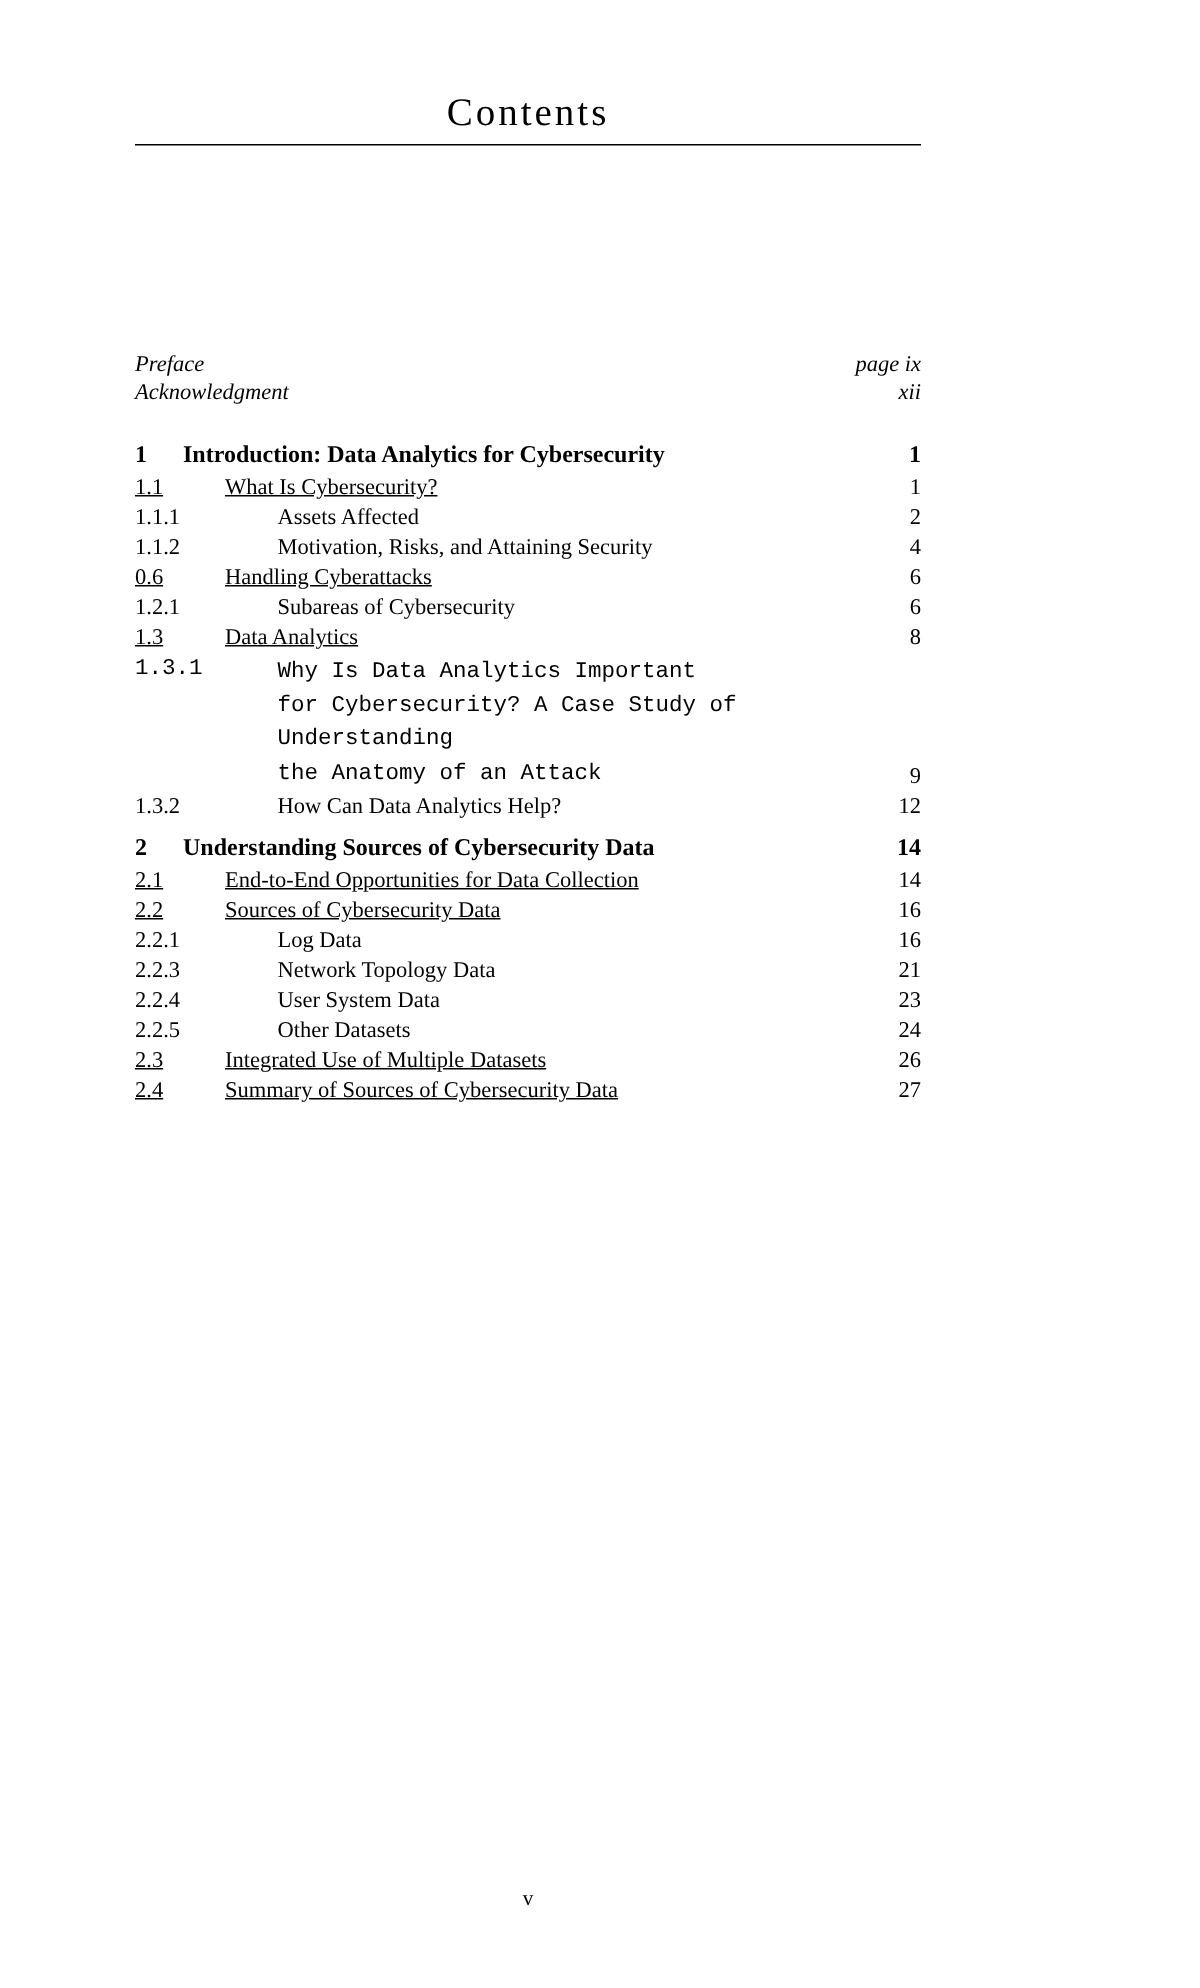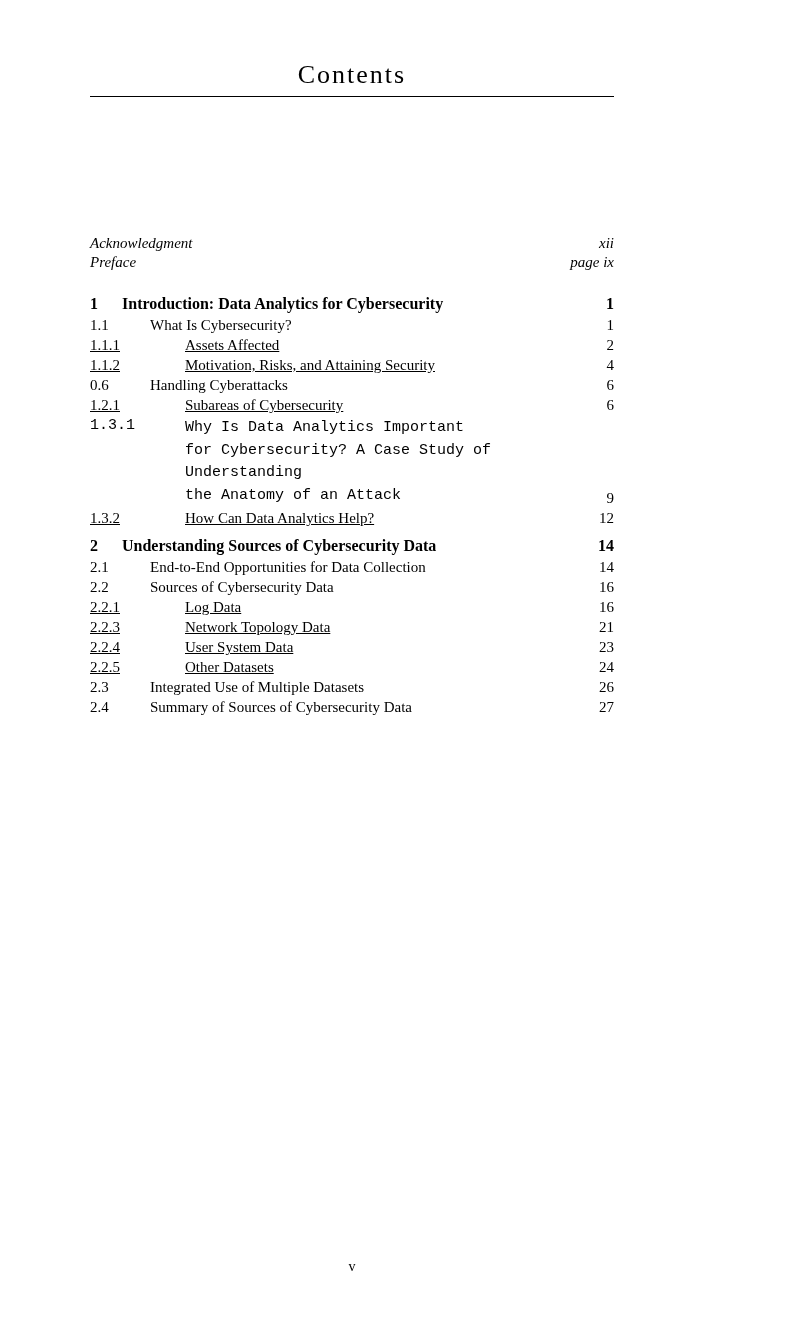--- a/index.html
+++ b/index.html
@@ -107,20 +107,21 @@
       display: flex;
       justify-content: space-between;
       align-items: baseline;
       margin-bottom: 3px;
     }
 
     .section-left {
       display: flex;
       align-items: baseline;
       flex: 1;
+      text-decoration: underline;
     }
 
     .section-num {
       font-size: 15px;
       min-width: 60px;
       flex-shrink: 0;
     }
 
     .section-title {
       font-size: 15px;
@@ -136,21 +137,20 @@
       display: flex;
       justify-content: space-between;
       align-items: baseline;
       margin-bottom: 3px;
     }
 
     .subsection-left {
       display: flex;
       align-items: center;
       flex: 1;
-      text-decoration: underline;
     }
 
     .subsection-num {
       font-size: 15px;
       min-width: 95px;
       flex-shrink: 0;
     }
 
     .subsection-title {
       font-size: 15px;
@@ -212,26 +212,26 @@
     <h1 class="page-title">Contents</h1>
     <hr class="header-rule">
   </div>
 
   <div class="spacer-large"></div>
 
   <div class="toc-content">
 
     <div class="front-matter">
       <div class="front-matter-row">
+        <span>Preface</span>
+        <span><em>page</em> ix</span>
+      </div>
+      <div class="front-matter-row">
         <span>Acknowledgment</span>
         <span>xii</span>
-      </div>
-      <div class="front-matter-row">
-        <span>Preface</span>
-        <span><em>page</em> ix</span>
       </div>
     </div>
 
     <div class="toc-chapters">
 
       <div class="chapter-entry">
         <div class="chapter-row">
           <div class="chapter-num-title">
             <span class="chapter-num">1</span>
             <span class="chapter-title">Introduction: Data Analytics for Cybersecurity</span>
@@ -269,20 +269,27 @@
           <span class="section-page">6</span>
         </div>
         <div class="subsection-entry">
           <div class="subsection-left">
             <span class="subsection-num">1.2.1</span>
             <span class="subsection-title">Subareas of Cybersecurity</span>
           </div>
           <span class="subsection-page">6</span>
         </div>
 
+        <div class="section-entry">
+          <div class="section-left">
+            <span class="section-num">1.3</span>
+            <span class="section-title">Data Analytics</span>
+          </div>
+          <span class="section-page">8</span>
+        </div>
 
         <div class="multiline-entry">
           <div class="multiline-left">
             <span class="multiline-num">1.3.1</span>
             <span class="multiline-text">Why Is Data Analytics Important<br>for Cybersecurity? A Case Study of Understanding<br>the Anatomy of an Attack</span>
           </div>
           <span class="multiline-page">9</span>
         </div>
 
         <div class="subsection-entry">

